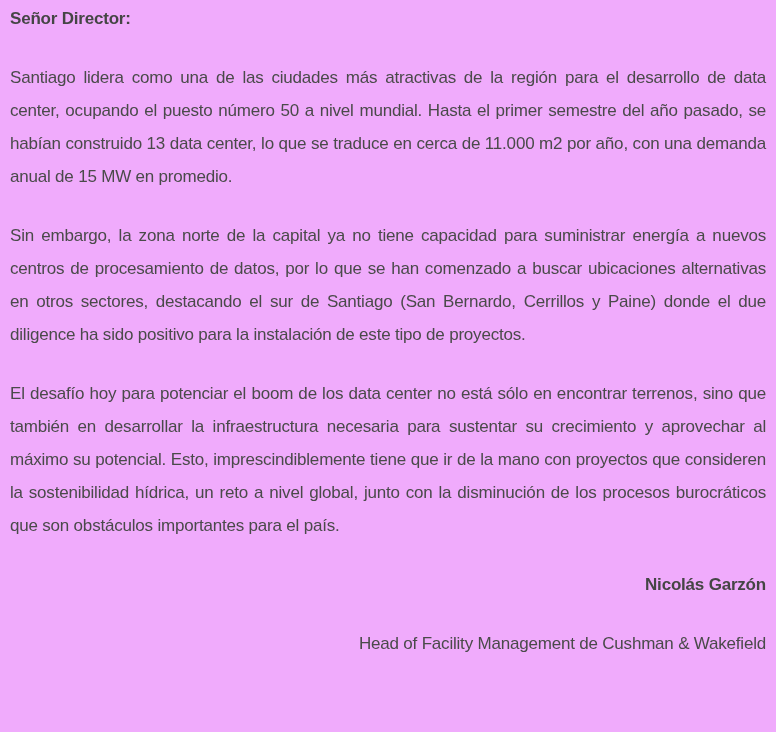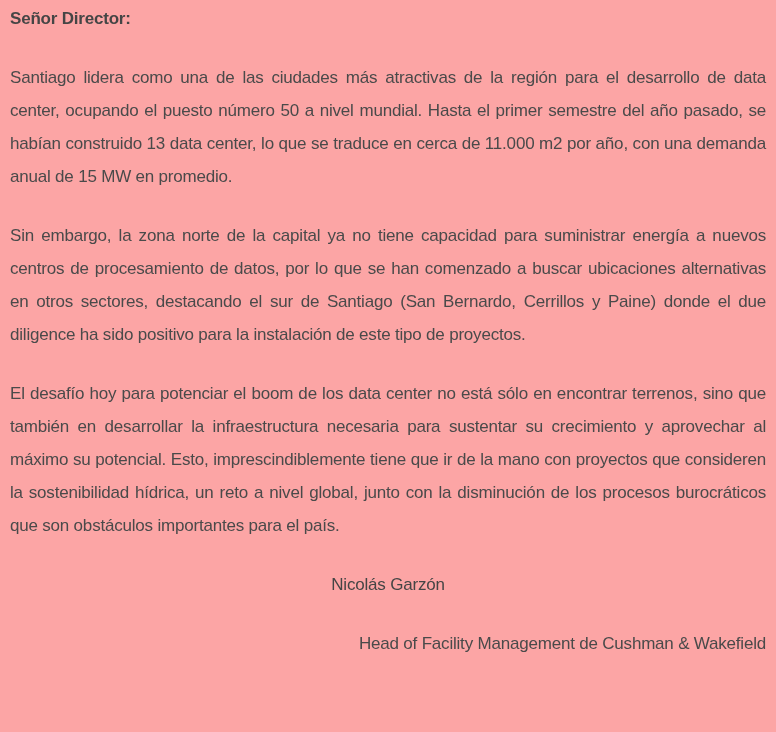--- a/index.html
+++ b/index.html
@@ -8,21 +8,21 @@
   }
   body {
     background: #fbeee6;
     font-family: "Liberation Sans", "DejaVu Sans", sans-serif;
   }
   .page {
     width: 776px;
     height: 732px;
     overflow: hidden;
     box-sizing: border-box;
-    background: #fca5a5;
+    background: #f0abfc;
   }
   .letter {
     box-sizing: border-box;
     padding: 2px 10px 0 10px;
     color: #4a4a4a;
     font-size: 17px;
     line-height: 33px;
     letter-spacing: -0.2px;
   }
   .salutation {
@@ -30,23 +30,23 @@
     color: #454545;
     margin: 0;
     text-align: left;
   }
   .para {
     margin: 26px 0 0 0;
     text-align: justify;
   }
   .signature-name {
     margin: 26px 0 0 0;
-    font-weight: normal;
+    font-weight: bold;
     color: #454545;
-    text-align: center;
+    text-align: right;
   }
   .signature-role {
     margin: 26px 0 0 0;
     text-align: right;
   }
 </style>
 </head>
 <body>
 
 <div class="page">

